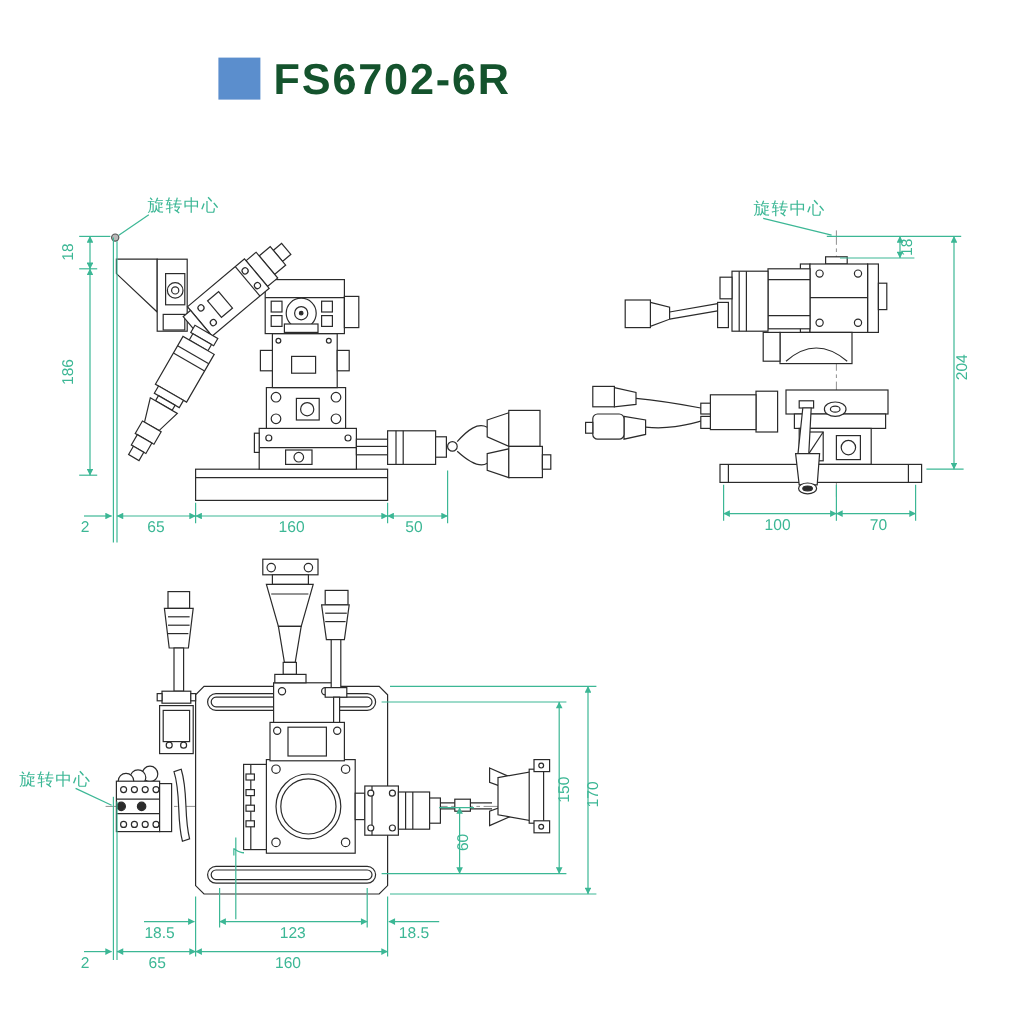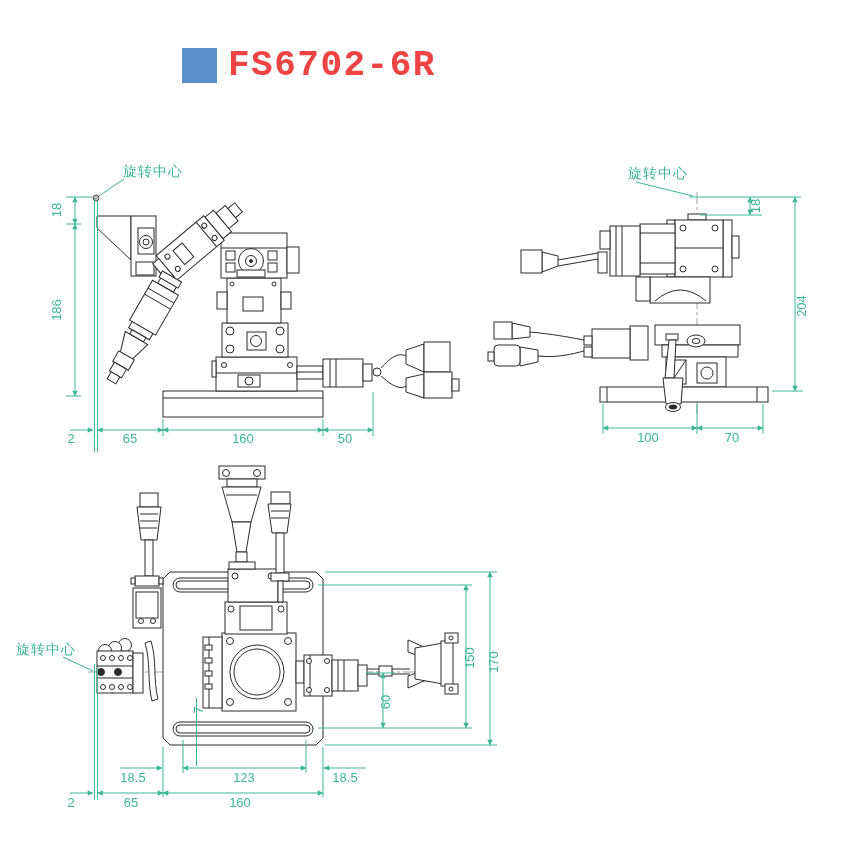--- a/index.html
+++ b/index.html
@@ -1,21 +1,21 @@
 <!DOCTYPE html>
 <html><head>
 <meta charset="utf-8">
 <style>
   html,body{margin:0;padding:0;background:#ffffff;}
   #canvas{position:relative;width:852px;height:853px;background:#ffffff;overflow:hidden;
           font-family:"Liberation Sans",sans-serif;}
   .title-row{position:absolute;left:182px;top:48px;display:flex;align-items:center;}
   .title-square{width:35px;height:35px;background:#5b8ecd;flex:0 0 auto;}
-  .title-text{margin:0 0 0 11px;font-size:36px;font-weight:600;letter-spacing:1.5px;color:#ef4444;
-              font-family:Liberation Mono, monospace;line-height:35px;white-space:nowrap;}
+  .title-text{margin:0 0 0 11px;font-size:36px;font-weight:600;letter-spacing:1.5px;color:#14532d;
+              font-family:Liberation Sans, sans-serif;line-height:35px;white-space:nowrap;}
   svg{position:absolute;left:0;top:0;}
   
   g.m rect, g.m path, g.m polygon, g.m circle, g.m ellipse{stroke:#2b2b2b;stroke-width:1;fill:#ffffff;}
   g.m line{stroke:#2b2b2b;stroke-width:1;fill:none;}
   g.m .dk{fill:#2b2b2b;}
   g.m .cl{stroke:#8a8a8a;stroke-width:0.8;stroke-dasharray:12 3 3 3;fill:none;}
   
   g.d line, g.d path, g.d polyline{stroke:#3cb795;stroke-width:1;fill:none;}
   g.d circle.mk{stroke:#555555;fill:#b9b9b9;stroke-width:1;}
   g.d text{fill:#3cb795;stroke:none;font:13px "Liberation Sans",sans-serif;}

